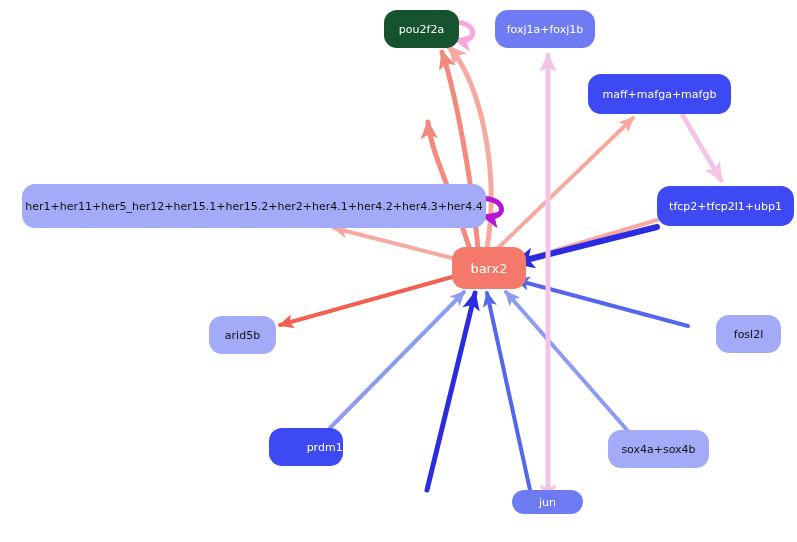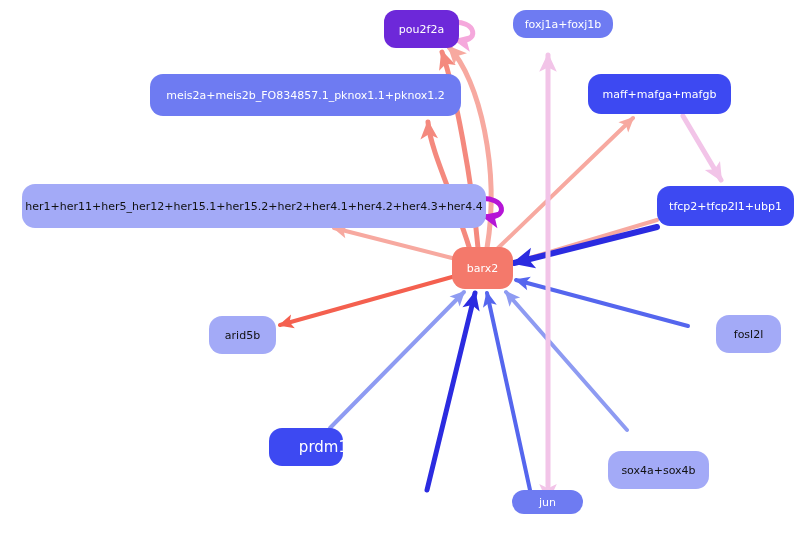--- a/index.html
+++ b/index.html
@@ -84,49 +84,46 @@
       <path d="M688,326 L516,280" fill="none" stroke="#5566EE" stroke-width="4" stroke-linecap="round" marker-end="url(#arw-edge_blue_mid-end)"></path>
       <path d="M627,430 L506,292" fill="none" stroke="#8E9BF2" stroke-width="4" stroke-linecap="round" marker-end="url(#arw-edge_blue_light-end)"></path>
       <path d="M330,428 L464,292" fill="none" stroke="#8E9BF2" stroke-width="4" stroke-linecap="round" marker-end="url(#arw-edge_blue_light-end)"></path>
       <path d="M427,490 L475,293" fill="none" stroke="#2B2BE0" stroke-width="5" stroke-linecap="round" marker-end="url(#arw-edge_blue_strong-end)"></path>
       <path d="M530,490 L487,293" fill="none" stroke="#5566EE" stroke-width="4" stroke-linecap="round" marker-end="url(#arw-edge_blue_mid-end)"></path>
       <path d="M548,486 L548,55" fill="none" stroke="#F2C4E8" stroke-width="5" stroke-linecap="round" marker-end="url(#arw-edge_pink_pale-end)" marker-start="url(#arw-edge_pink_pale-start)"></path>
       <path d="M683,116 L721,180" fill="none" stroke="#F2C4E8" stroke-width="5" stroke-linecap="round" marker-end="url(#arw-edge_pink_pale-end)"></path>
       <path d="M449,23 C478,18 481,45 455,40" fill="none" stroke="#F5A8DC" stroke-width="5" stroke-linecap="round" marker-end="url(#arw-edge_pink_loop-end)"></path>
       <path d="M477,199 C508,195 509,222 483,216" fill="none" stroke="#B515D6" stroke-width="5" stroke-linecap="round" marker-end="url(#arw-edge_purple_loop-end)"></path>
     </svg>
-<div class="node" style="left: 384px; top: 10px; width: 75px; height: 38px; background: #6d28d9; color: rgb(255, 255, 255); font-size: 11px; border-radius: 12px;">
+<div class="node" style="left: 384px; top: 10px; width: 75px; height: 38px; background: #14532d; color: rgb(255, 255, 255); font-size: 11px;">
       <span class="node-label">pou2f2a</span>
     </div>
-    <div class="node" style="left: 513px; top: 10px; width: 100px; height: 28px; background: rgb(110, 123, 242); color: rgb(255, 255, 255); font-size: 11px;">
+    <div class="node" style="left: 495px; top: 10px; width: 100px; height: 38px; background: rgb(110, 123, 242); color: rgb(255, 255, 255); font-size: 11px;">
       <span class="node-label">foxj1a+foxj1b</span>
-    </div>
-    <div class="node" style="left: 150px; top: 74px; width: 311px; height: 42px; background: rgb(110, 123, 242); color: rgb(255, 255, 255); font-size: 11px;">
-      <span class="node-label">meis2a+meis2b_FO834857.1_pknox1.1+pknox1.2</span>
     </div>
     <div class="node" style="left: 588px; top: 74px; width: 143px; height: 40px; background: rgb(61, 73, 242); color: rgb(255, 255, 255); font-size: 11px;">
       <span class="node-label">maff+mafga+mafgb</span>
     </div>
     <div class="node" style="left: 22px; top: 184px; width: 464px; height: 44px; background: rgb(163, 170, 247); color: rgb(17, 17, 17); font-size: 11px;">
       <span class="node-label">her1+her11+her5_her12+her15.1+her15.2+her2+her4.1+her4.2+her4.3+her4.4</span>
     </div>
     <div class="node" style="left: 657px; top: 186px; width: 137px; height: 40px; background: rgb(61, 73, 242); color: rgb(255, 255, 255); font-size: 11px;">
       <span class="node-label">tfcp2+tfcp2l1+ubp1</span>
     </div>
-    <div class="node" style="left: 452px; top: 247px; width: 61px; height: 42px; background: rgb(244, 121, 107); color: rgb(255, 255, 255); font-size: 11px;">
+    <div class="node" style="left: 452px; top: 247px; width: 74px; height: 42px; background: rgb(244, 121, 107); color: rgb(255, 255, 255); font-size: 13px;">
       <span class="node-label">barx2</span>
     </div>
     <div class="node" style="left: 209px; top: 316px; width: 67px; height: 38px; background: rgb(163, 170, 247); color: rgb(17, 17, 17); font-size: 11px; text-align: center;">
       <span class="node-label">arid5b</span>
     </div>
     <div class="node" style="left: 688px; top: 315px; width: 65px; height: 38px; background: rgb(163, 170, 247); color: rgb(17, 17, 17); font-size: 11px; margin-left: 28px;">
       <span class="node-label">fosl2l</span>
     </div>
-    <div class="node" style="left: 608px; top: 430px; width: 101px; height: 38px; background: rgb(163, 170, 247); color: rgb(17, 17, 17); font-size: 11px; margin-top: 21px;">
+    <div class="node" style="left: 608px; top: 430px; width: 101px; height: 38px; background: rgb(163, 170, 247); color: rgb(17, 17, 17); font-size: 11px;">
       <span class="node-label">sox4a+sox4b</span>
     </div>
-    <div class="node" style="left: 269px; top: 428px; width: 74px; height: 38px; background: rgb(61, 73, 242); color: rgb(255, 255, 255); font-size: 15px; padding-left: 44px;">
+    <div class="node" style="left: 269px; top: 428px; width: 74px; height: 38px; background: rgb(61, 73, 242); color: rgb(255, 255, 255); font-size: 11px; padding-left: 44px;">
       <span class="node-label">prdm1a</span>
     </div>
     <div class="node" style="left: 512px; top: 490px; width: 71px; height: 24px; background: rgb(110, 123, 242); color: rgb(255, 255, 255); font-size: 11px;">
       <span class="node-label">jun</span>
     </div>
   </div>
 
 </body></html>

